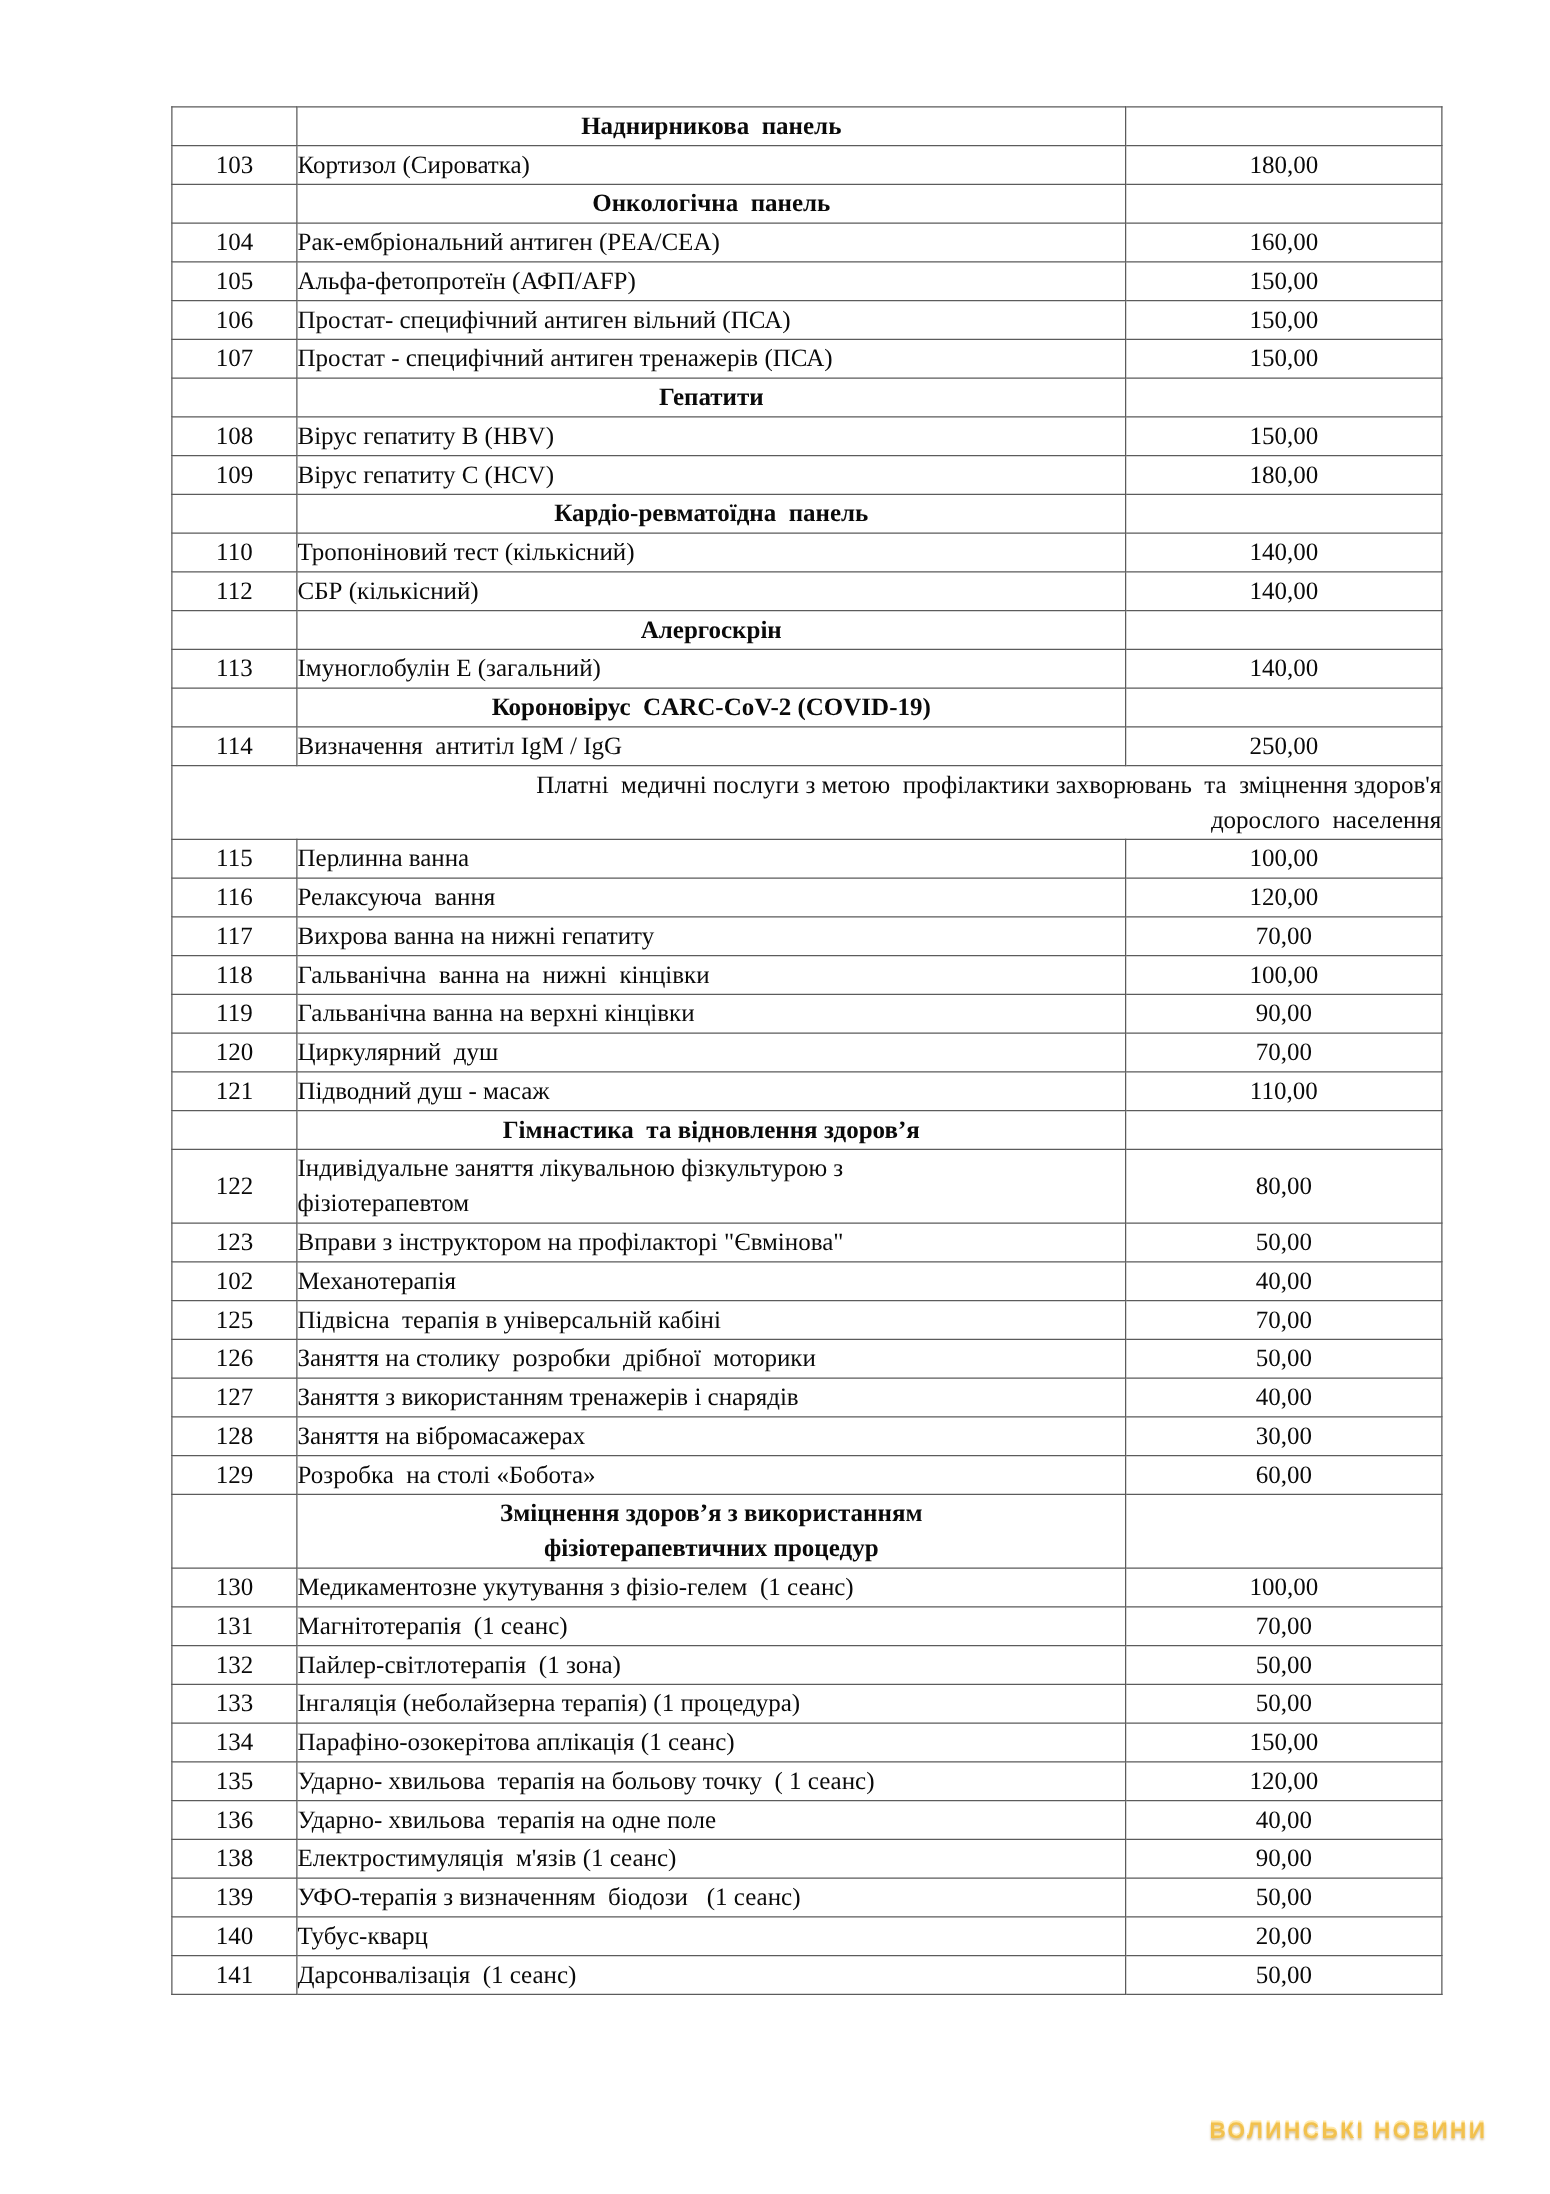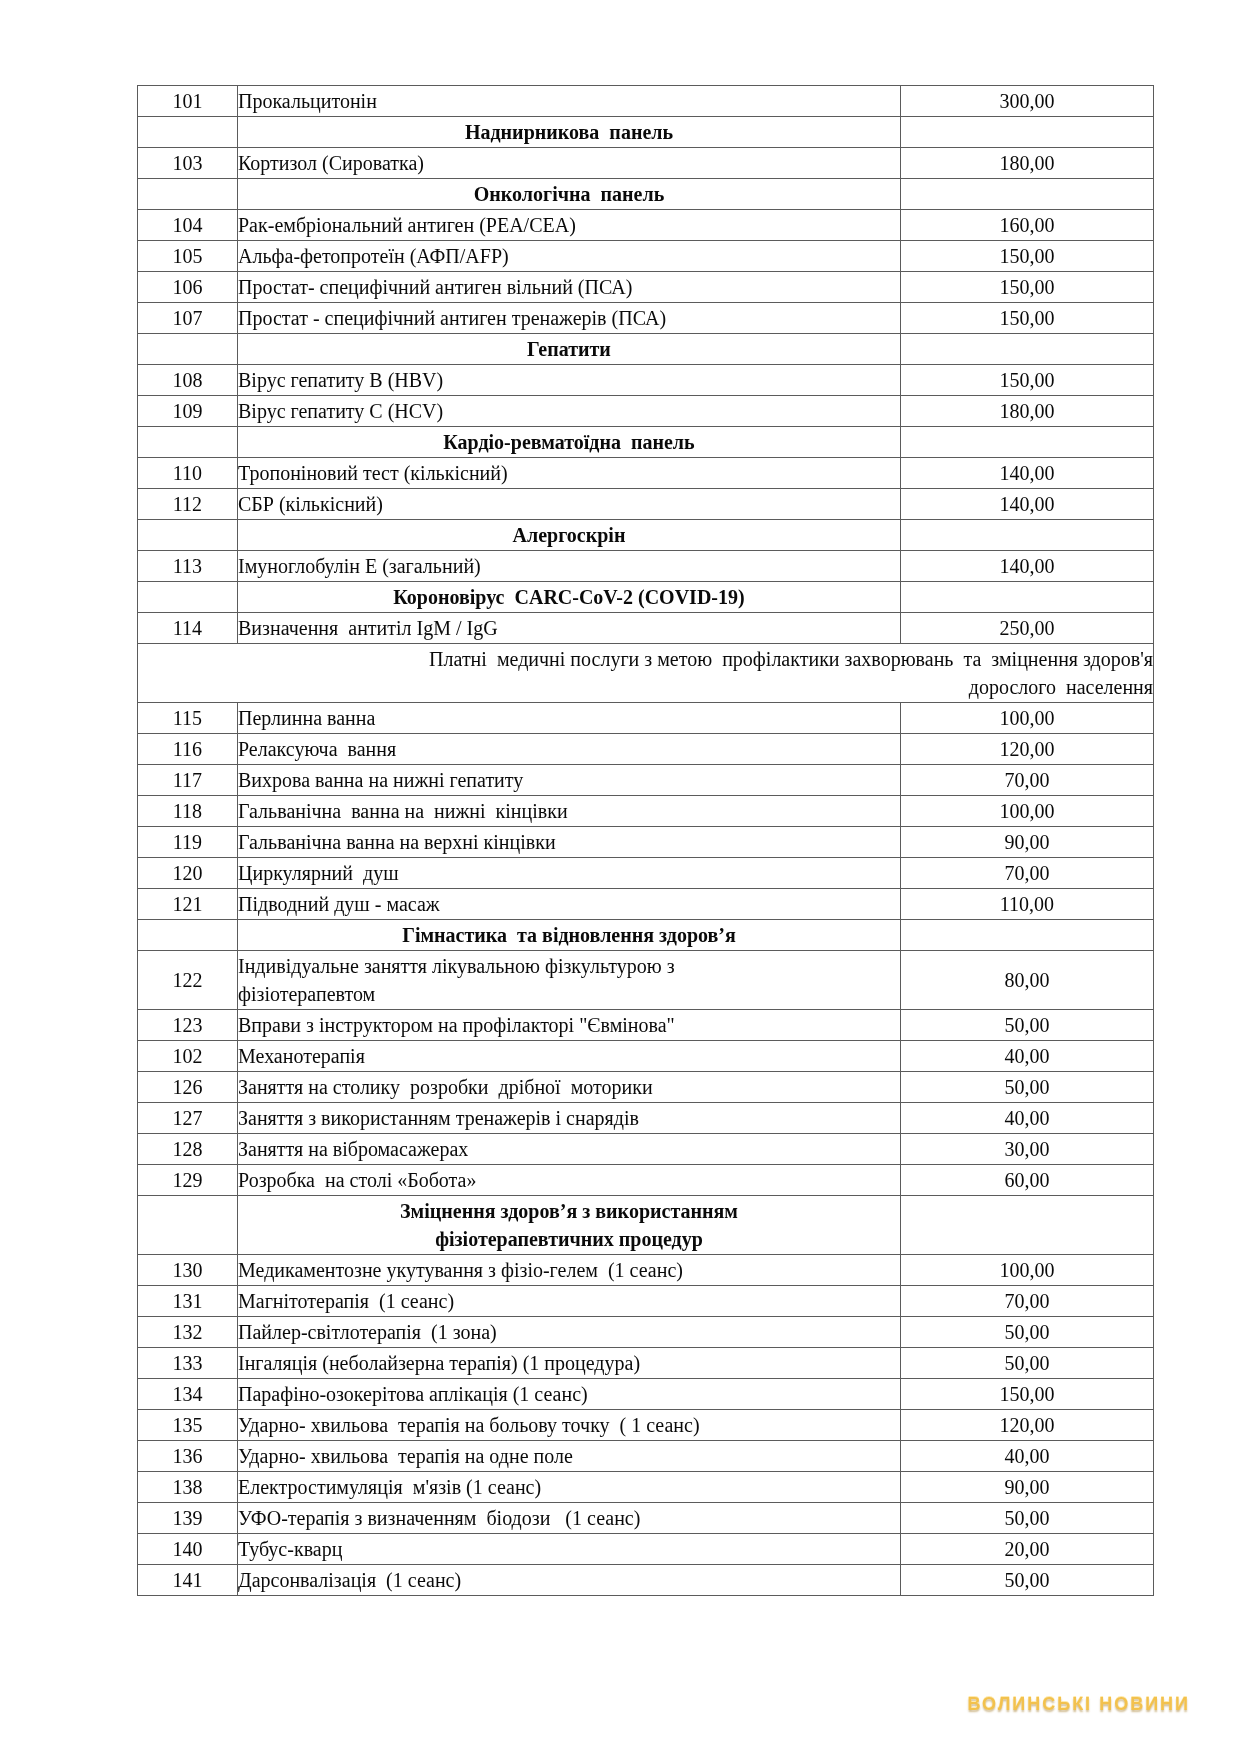--- a/index.html
+++ b/index.html
@@ -70,25 +70,20 @@
 <body>
 
 <table class="price-table">
   <colgroup>
     <col style="width:100px">
     <col style="width:663px">
     <col style="width:253px">
   </colgroup>
   <tbody id="tbody">
       <tr>
-        <td class="num">101</td>
-        <td class="name">Прокальцитонін</td>
-        <td class="price">300,00</td>
-      </tr>
-      <tr>
         <td class="num"></td>
         <td class="section">Наднирникова  панель</td>
         <td class="price"></td>
       </tr>
       <tr>
         <td class="num">103</td>
         <td class="name">Кортизол (Сироватка)</td>
         <td class="price">180,00</td>
       </tr>
       <tr>
@@ -218,20 +213,25 @@
       </tr>
       <tr>
         <td class="num">123</td>
         <td class="name">Вправи з інструктором на профілакторі "Євмінова"</td>
         <td class="price">50,00</td>
       </tr>
       <tr>
         <td class="num">102</td>
         <td class="name">Механотерапія</td>
         <td class="price">40,00</td>
+      </tr>
+      <tr>
+        <td class="num">125</td>
+        <td class="name">Підвісна  терапія в універсальній кабіні</td>
+        <td class="price">70,00</td>
       </tr>
       <tr>
         <td class="num">126</td>
         <td class="name">Заняття на столику  розробки  дрібної  моторики</td>
         <td class="price">50,00</td>
       </tr>
       <tr>
         <td class="num">127</td>
         <td class="name">Заняття з використанням тренажерів і снарядів</td>
         <td class="price">40,00</td>

